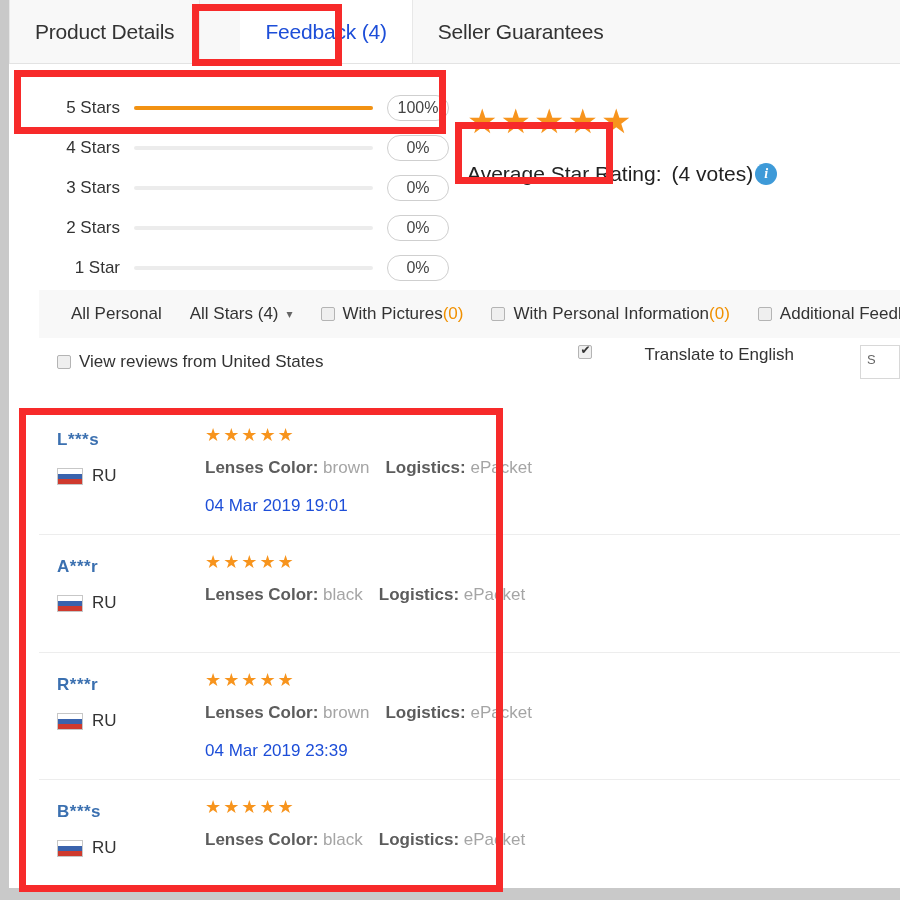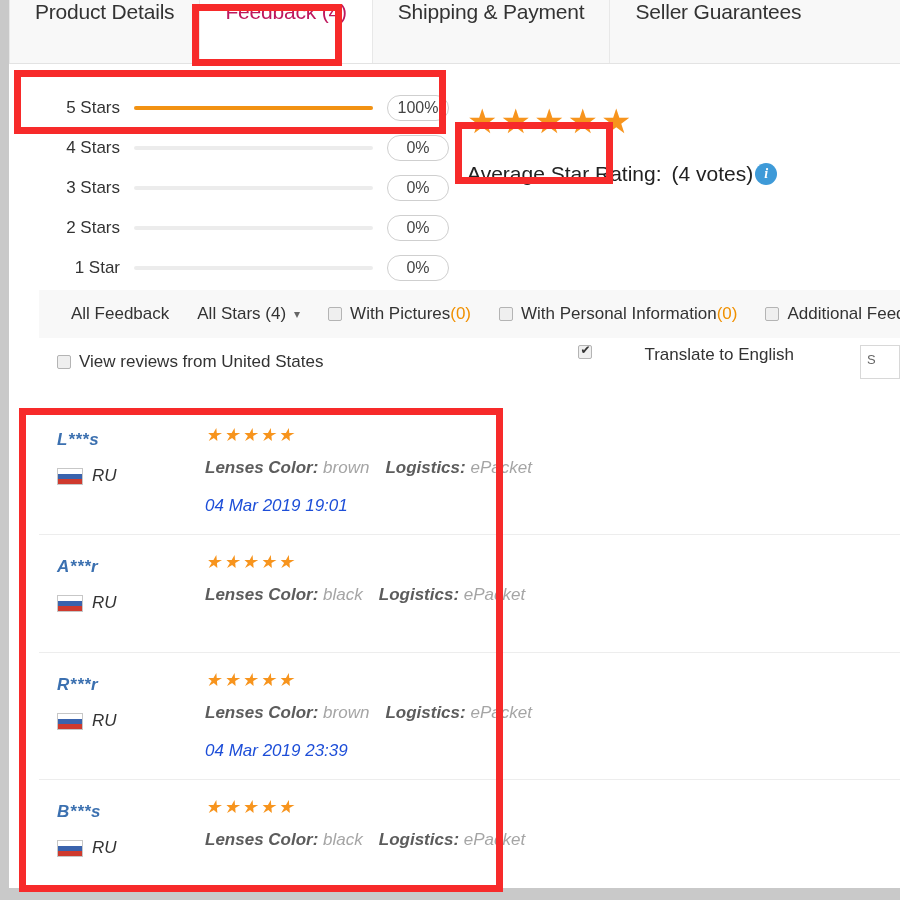--- a/index.html
+++ b/index.html
@@ -34,32 +34,33 @@
   .tabbar {
     position: absolute;
     left: 0; top: 0;
     width: 891px; height: 64px;
     background: #f8f8f8;
     border-bottom: 1px solid #e3e3e3;
     display: flex;
     align-items: stretch;
   }
   .tab {
-    display: flex; 
+    display: flex; align-items: center;
     padding: 0 25px;
     font-size: 21px;
     color: #333333;
     border-right: 1px solid #e8e8e8;
     white-space: nowrap;
     letter-spacing: -0.2px;
   }
   .tab:first-child { border-left: 1px solid #e8e8e8; }
   .tab.active {
     background: #ffffff;
-    color: #be185d;
+    color: #1d4ed8;
+    margin-left: 40px;
   }
   .tab-rest {
     flex: 1;
     border-right: none;
   }
 
   
   .summary {
     position: absolute;
     left: 0; top: 64px;
@@ -229,21 +230,20 @@
   .reviews {
     position: absolute;
     left: 30px; top: 408px;
     width: 861px;
   }
   .review {
     display: flex;
     border-bottom: 1px solid #ededed;
     padding: 18px 0 18px 18px;
     min-height: 118px;
-    font-style: italic;
   }
   .review:last-child { border-bottom: none; }
   .rv-user {
     width: 148px;
     flex: none;
     padding-top: 4px;
   }
   .rv-name {
     font-size: 17px;
     color: #3b70b0;
@@ -303,23 +303,20 @@
 <div id="page">
   <div class="page-body">
 
     <div class="tabbar">
       <div class="tab">
         <span>Product Details</span>
       </div>
       <div class="tab active">
         <span>Feedback (4)</span>
       </div>
-      <div class="tab">
-        <span>Shipping &amp; Payment</span>
-      </div>
       <div class="tab tab-rest">
         <span>Seller Guarantees</span>
       </div>
     </div>
 
     <div class="summary">
 
       <div class="bars">
         <div class="bar-row">
           <div class="bar-label">5 Stars</div>
@@ -363,21 +360,21 @@
         <div class="avg-text">
           <span>Average Star Rating:</span>
           <span class="votes">(4 votes)</span>
           <span class="info-icon">i</span>
         </div>
       </div>
     </div>
 
     <div class="filterbar">
       <div class="filter-item">
-        <span>All Feedback</span>
+        <span>All Personal</span>
       </div>
       <div class="filter-sep"></div>
       <div class="filter-item">
         <span>All Stars (4)</span>
         <span class="caret">▾</span>
       </div>
       <div class="filter-sep"></div>
       <div class="filter-item">
         <span class="cbox"></span>
         <span>With Pictures </span>

